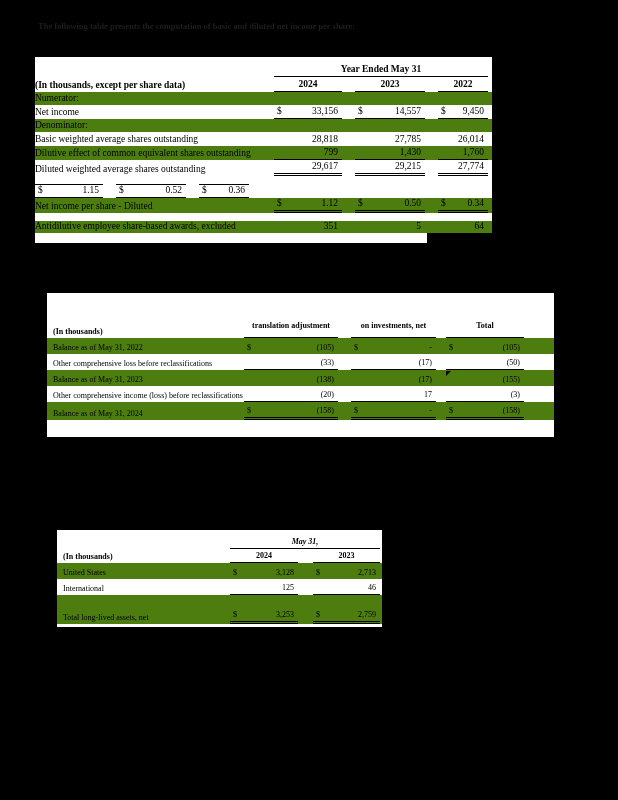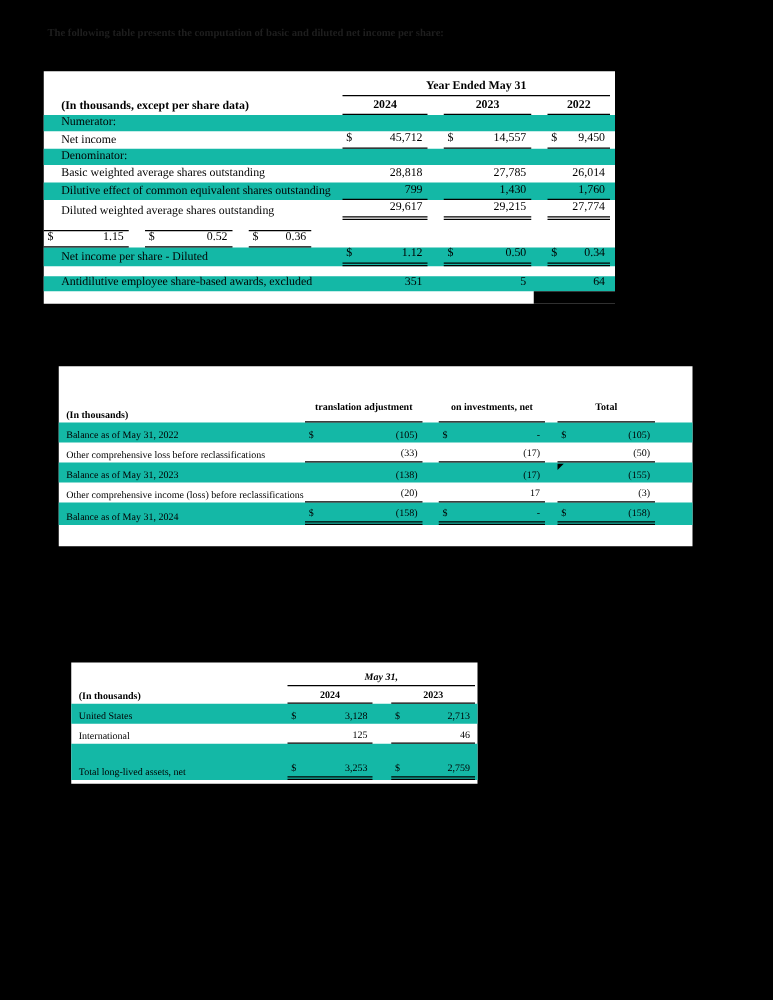--- a/index.html
+++ b/index.html
@@ -14,25 +14,25 @@
   .intro {
     position:absolute; left:38px; top:21px; width:560px;
     font-size:8.5px; font-weight:bold; color:#1e1e1e; white-space:nowrap;
   }
   .sheet { position:absolute; background:#fff; }
   .t1 { left:35px; top:57px; width:457px; height:186px; padding-top:6px; font-size:9.5px; }
   .t2 { left:47px; top:293px; width:507px; height:144px; padding-top:8px; font-size:8px; }
   .t3 { left:57px; top:530px; width:325px; height:97px;  padding-top:5px; font-size:8px; }
 
   .row { display:flex; }
-  .shade { background:#14b8a6; }
+  .shade { background:#4d7c0f; }
   .bold { font-weight:bold; }
 
   .lbl { flex:1; min-width:0; display:flex; align-items:flex-end; padding-bottom:2px; white-space:nowrap; overflow:hidden; }
-  .t1 .lbl { padding-left:14px; }
+  .t1 .lbl { }
   .t2 .lbl, .t3 .lbl { padding-left:6px; }
 
   .vc { display:flex; align-items:flex-end; padding-bottom:2px; position:relative; white-space:nowrap; }
   .vc .d { padding-left:3px; }
   .vc .v { margin-left:auto; padding-right:4px; }
   .ctr { justify-content:center; }
 
   
   .t1 .a { width:68px; }
   .t1 .b { width:70px; margin-left:13px; }
@@ -97,21 +97,21 @@
     <div class="row h13 shade">
       <div class="lbl">Numerator:</div>
       <div class="vc a"></div>
       <div class="vc b"></div>
       <div class="vc c"></div>
     </div>
     <div class="row h14">
       <div class="lbl">Net income</div>
       <div class="vc a bb">
           <span class="d">$</span>
-          <span class="v">45,712</span>
+          <span class="v">33,156</span>
         </div>
       <div class="vc b bb">
           <span class="d">$</span>
           <span class="v">14,557</span>
         </div>
       <div class="vc c bb">
           <span class="d">$</span>
           <span class="v">9,450</span>
         </div>
     </div>

